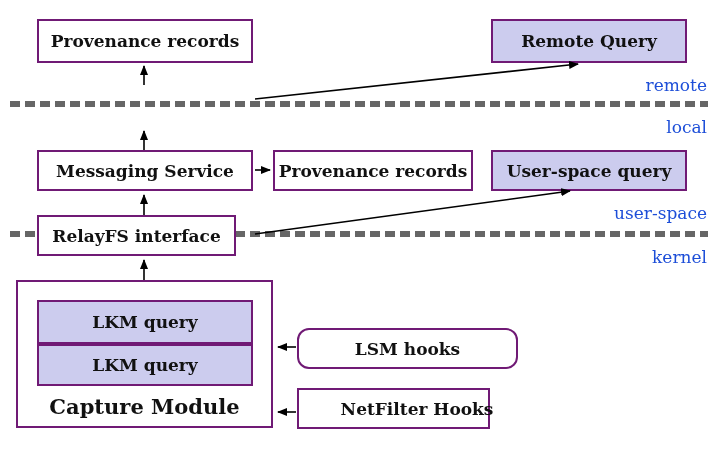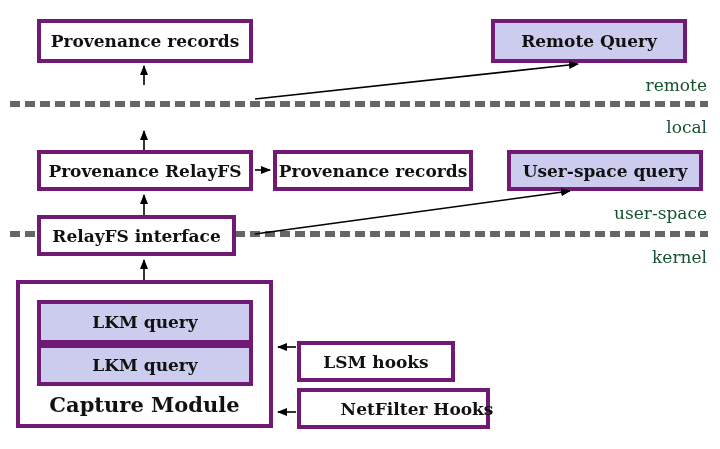--- a/index.html
+++ b/index.html
@@ -11,21 +11,21 @@
   .canvas {
     position: relative;
     width: 720px;
     height: 449px;
     background: #ffffff;
     overflow: hidden;
   }
   .box {
     position: absolute;
     box-sizing: border-box;
-    border: 4px solid #701a75;
+    border: 2px solid #701a75;
     background: #ffffff;
     display: flex;
     align-items: center;
     justify-content: center;
     font-weight: 700;
     font-size: 17px;
     color: #111111;
     z-index: 2;
     white-space: nowrap;
   }
@@ -36,21 +36,21 @@
     position: absolute;
     height: 6px;
     background: repeating-linear-gradient(90deg, #666666 0 10px, transparent 10px 15px);
     z-index: 1;
   }
   .layer-label {
     position: absolute;
     right: 13px;
     font-size: 17px;
     line-height: 18px;
-    color: #14532d;
+    color: #1d4ed8;
     text-align: right;
     z-index: 2;
     white-space: nowrap;
   }
   .arrows {
     position: absolute;
     left: 0;
     top: 0;
     z-index: 3;
     pointer-events: none;
@@ -68,22 +68,22 @@
   
   #b-prov-rec-top   { left: 37px;  top: 19px;  width: 216px; height: 44px; }
   #b-messaging-mw   { left: 37px;  top: 85px;  width: 216px; height: 42px; }
   #b-prov-service   { left: 37px;  top: 150px; width: 216px; height: 41px; }
   #b-prov-rec-mid   { left: 273px; top: 150px; width: 200px; height: 41px; }
   #b-relayfs        { left: 37px;  top: 215px; width: 199px; height: 41px; }
   #b-capture        { left: 16px;  top: 280px; width: 257px; height: 148px; justify-content: center; align-items: flex-end; }
   #b-lkm1           { left: 37px;  top: 300px; width: 216px; height: 44px; }
   #b-lkm2           { left: 37px;  top: 344px; width: 216px; height: 42px; }
   #b-remote-query   { left: 491px; top: 19px;  width: 196px; height: 44px; }
-  #b-userspace-query{ left: 491px; top: 150px; width: 196px; height: 41px; margin-left: 16px; }
-  #b-lsm-hooks      { left: 297px; top: 341px; width: 158px; height: 41px; }
+  #b-userspace-query{ left: 491px; top: 150px; width: 196px; height: 41px; }
+  #b-lsm-hooks      { left: 297px; top: 328px; width: 221px; height: 41px; border-radius: 12px; }
   #b-netfilter      { left: 297px; top: 388px; width: 193px; height: 41px; padding-left: 47px; }
 
   #dash-remote-local    { left: 10px; top: 101px; width: 698px; }
   #dash-userspace-kernel{ left: 10px; top: 231px; width: 698px; }
 
   #lbl-remote    { top: 76px; }
   #lbl-local     { top: 118px; }
   #lbl-userspace { top: 204px; }
   #lbl-kernel    { top: 248px; }
 </style>
@@ -94,21 +94,21 @@
 
   <div class="dash-line" id="dash-remote-local"></div>
   <div class="dash-line" id="dash-userspace-kernel"></div>
 
   <div class="layer-label" id="lbl-remote">remote</div>
   <div class="layer-label" id="lbl-local">local</div>
   <div class="layer-label" id="lbl-userspace">user-space</div>
   <div class="layer-label" id="lbl-kernel">kernel</div>
 
   <div class="box" id="b-prov-rec-top">Provenance records</div>
-  <div class="box" id="b-prov-service">Provenance RelayFS</div>
+  <div class="box" id="b-prov-service">Messaging Service</div>
   <div class="box" id="b-prov-rec-mid">Provenance records</div>
   <div class="box" id="b-relayfs">RelayFS interface</div>
 
   <div class="box" id="b-capture">
     <span class="capture-label">Capture Module</span>
   </div>
   <div class="box highlight" id="b-lkm1">LKM query</div>
   <div class="box highlight" id="b-lkm2">LKM query</div>
 
   <div class="box highlight" id="b-remote-query">Remote Query</div>

